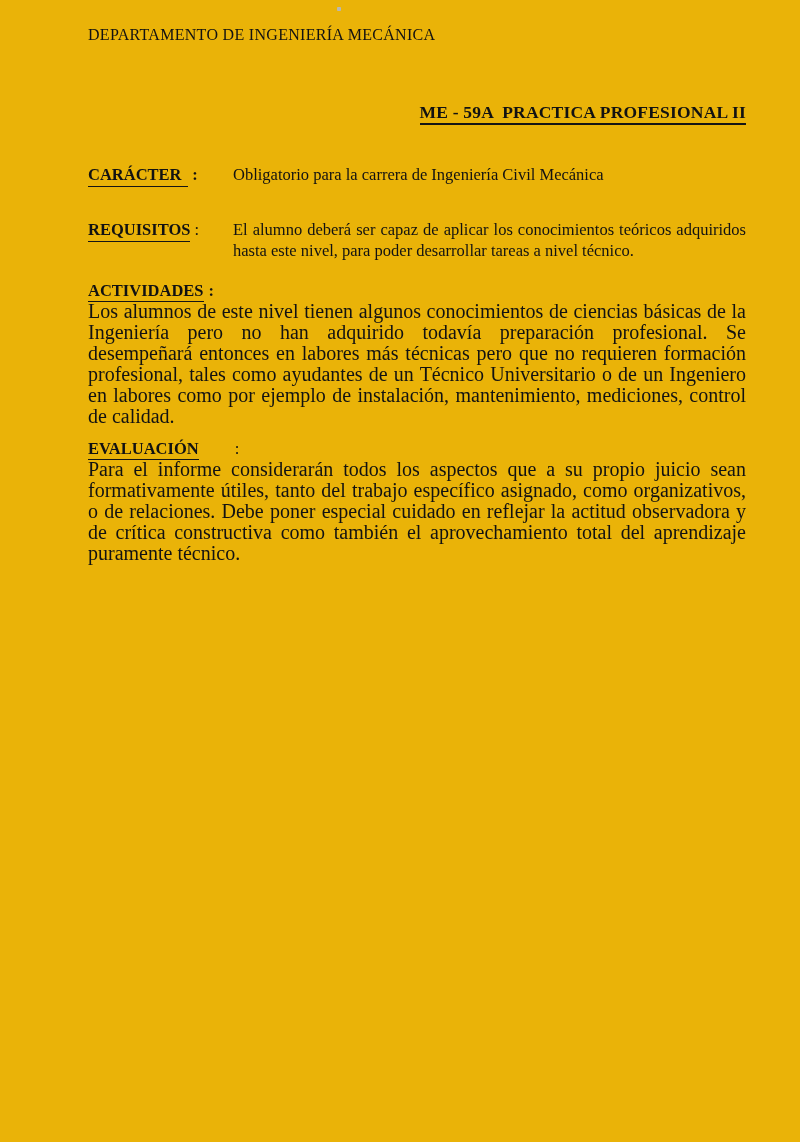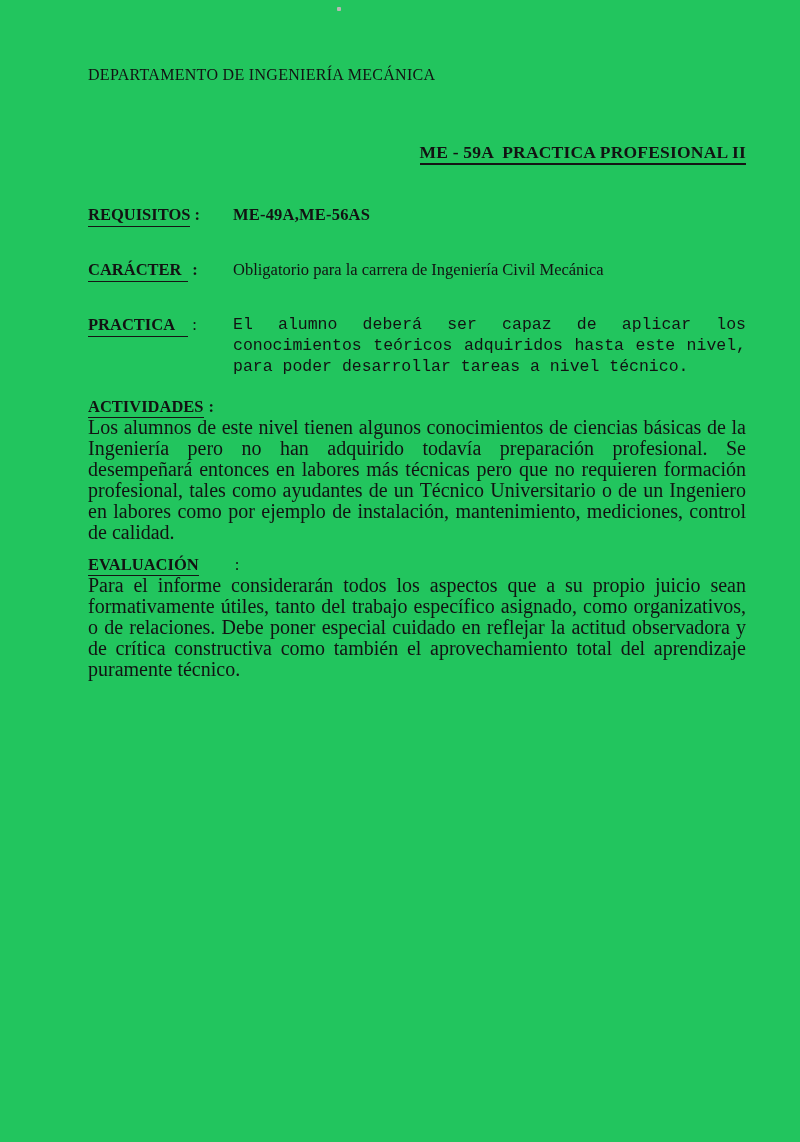--- a/index.html
+++ b/index.html
@@ -11,22 +11,22 @@
     width: 800px;
     height: 1142px;
     position: relative;
     overflow: hidden;
     font-family: "Liberation Serif", "DejaVu Serif", serif;
     color: #121212;
   }
   .page {
     position: absolute;
     inset: 0;
-    background: #22c55e;
-    padding: 64px 54px 0 88px;
+    background: #eab308;
+    padding: 24px 54px 0 88px;
     box-sizing: border-box;
   }
   .scan-speck {
     position: absolute;
     left: 337px;
     top: 7px;
     width: 4px;
     height: 4px;
     background: #b8b8b4;
     border-radius: 1px;
@@ -72,21 +72,20 @@
     padding-bottom: 1px;
   }
   .colon-bold { font-weight: bold; }
   .colon-reg  { font-weight: normal; }
   .value-cell {
     flex: 1 1 auto;
   }
   .value-bold { font-weight: bold; letter-spacing: 0.2px; }
   .value-para {
     text-align: justify;
-    font-family: Liberation Mono, monospace;
   }
   .section-heading {
     line-height: 21px;
     font-size: 16.5px;
   }
   .section-label {
     font-weight: bold;
     border-bottom: 1.7px solid #151515;
     padding-bottom: 1px;
   }
@@ -109,32 +108,28 @@
   <span class="scan-speck"></span>
 
   <div class="dept-header">DEPARTAMENTO DE INGENIERÍA MECÁNICA</div>
 
   <div class="title-row">
     <span class="course-title">ME - 59A  PRACTICA PROFESIONAL II</span>
   </div>
 
   <div class="fields">
 
-    <div class="field-row">
-      <span class="label-cell"><span class="field-label">REQUISITOS</span> <span class="colon-bold">:</span></span>
-      <span class="value-cell value-bold">ME-49A,ME-56AS</span>
-    </div>
 
     <div class="field-row">
       <span class="label-cell"><span class="field-label">CARÁCTER</span> <span class="colon-bold">:</span></span>
       <span class="value-cell">Obligatorio para la carrera de Ingeniería Civil Mecánica</span>
     </div>
 
     <div class="field-row">
-      <span class="label-cell"><span class="field-label">PRACTICA</span> <span class="colon-reg">:</span></span>
+      <span class="label-cell"><span class="field-label">REQUISITOS</span> <span class="colon-reg">:</span></span>
       <span class="value-cell value-para">El alumno deberá ser capaz de aplicar los conocimientos teóricos adquiridos hasta este nivel, para poder desarrollar tareas a nivel técnico.</span>
     </div>
 
   </div>
 
   <div class="sec-activities">
     <div class="section-heading">
       <span class="section-label">ACTIVIDADES</span><span class="colon-bold gap-sm">:</span>
     </div>
     <p class="section-para">Los alumnos de este nivel tienen algunos conocimientos de ciencias básicas de la Ingeniería pero no han adquirido todavía preparación profesional.  Se desempeñará entonces en labores más técnicas pero que no requieren formación profesional, tales como ayudantes de un Técnico Universitario o de un Ingeniero en labores como por ejemplo de instalación, mantenimiento, mediciones, control de calidad.</p>

